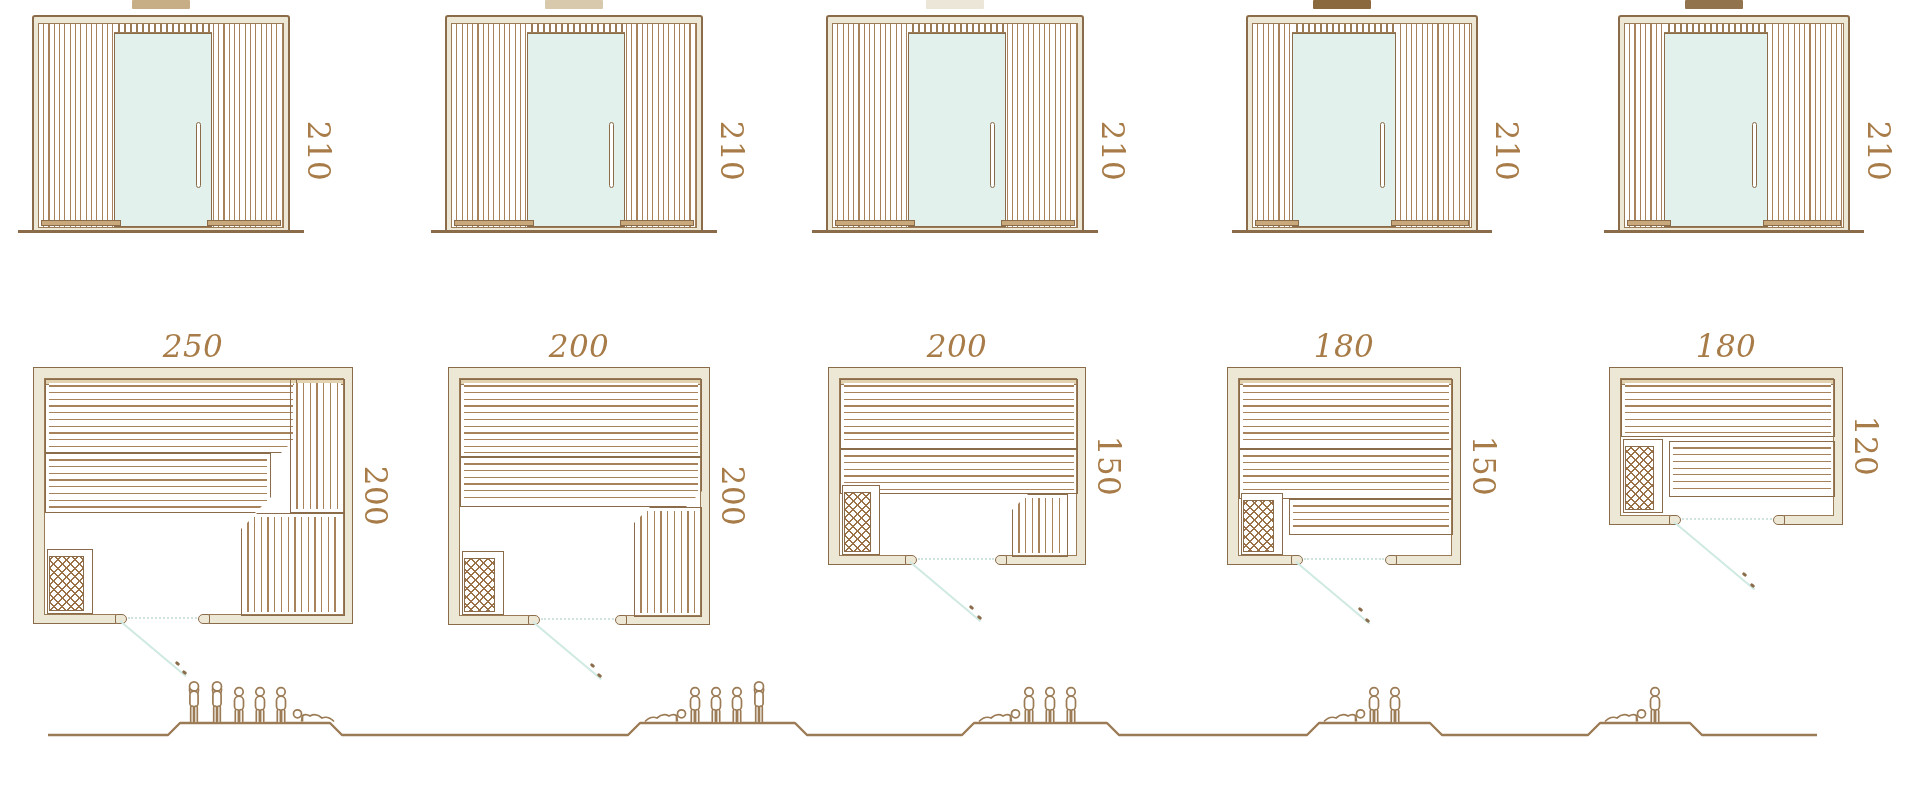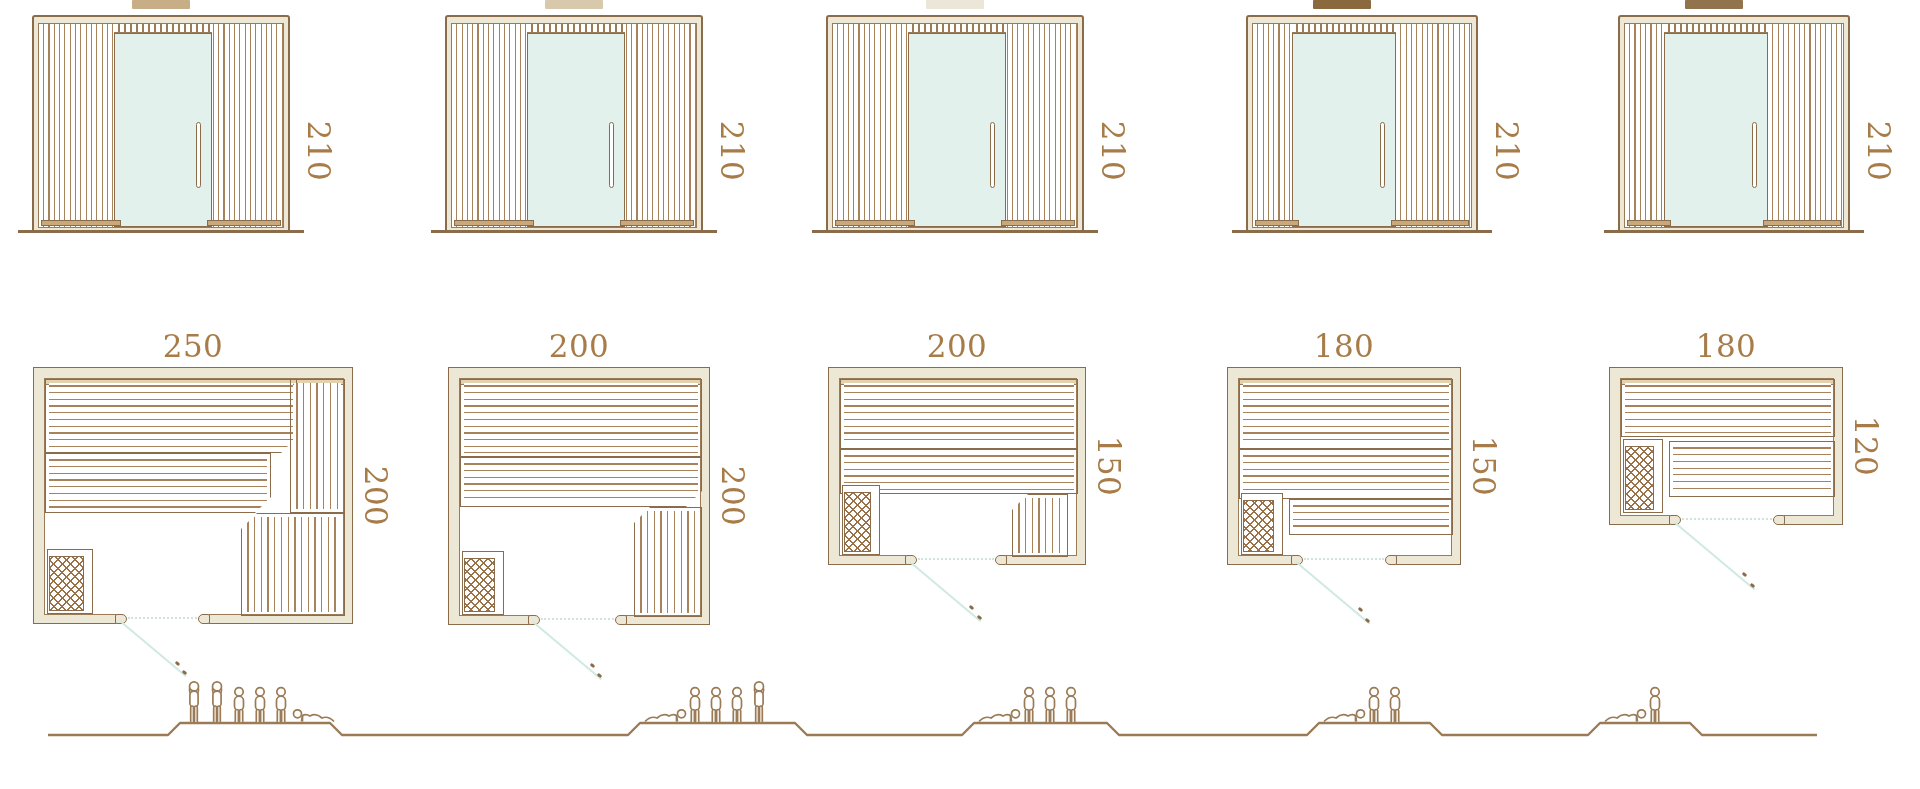--- a/index.html
+++ b/index.html
@@ -1,20 +1,20 @@
 <!DOCTYPE html>
 <html style="--line: #8a6b4a; --line2: #9b7b55; --slat: #a8825a; --hatch: #9b7147; --dim: #a87c48; --frameFill: #ede7d5; --wood: #c9a87c; --glass: #e3f1ec; --swing: #cfe9e3; --swingDot: #cfe4de; --trim: #e2d2b0;"><head>
 <meta charset="utf-8">
 <style>
   html,body{margin:0;padding:0;background:#fff;}
   .canvas{position:relative;width:1920px;height:789px;background:#ffffff;overflow:hidden;
           font-family:"DejaVu Serif", serif;}
   .abs{position:absolute;box-sizing:border-box;}
   .dim{color:var(--dim);font-size:31px;letter-spacing:0.5px;white-space:nowrap;line-height:1;}
-  .dim.top{transform:translate(-50%,-50%);}
+  .dim.top{transform:translate(-50%,-50%);font-style:italic;}
   .dim.rot{transform:translate(-50%,-50%) rotate(90deg);}
   .swatch{border-radius:1px;}
   .frame{border:2px solid var(--line);background:var(--frameFill);border-radius:3px 3px 0 0;}
   .einterior{background:#fff;border:1px solid var(--line2);}
   .slats-v{background-image:repeating-linear-gradient(90deg,transparent 0 4.2px,var(--slat) 4.2px 5.3px);}
   .rail{background-color:#fff;border-bottom:1.5px solid var(--line2);
         background-image:repeating-linear-gradient(90deg,#fff 0 4.5px,var(--line2) 4.5px 6px);}
   .door{background:var(--glass);border:1.5px solid var(--line);}
   .handle{background:#fff;border:1.5px solid var(--line);border-radius:3px;}
   .plinth{background:var(--wood);border:1px solid var(--line);}

